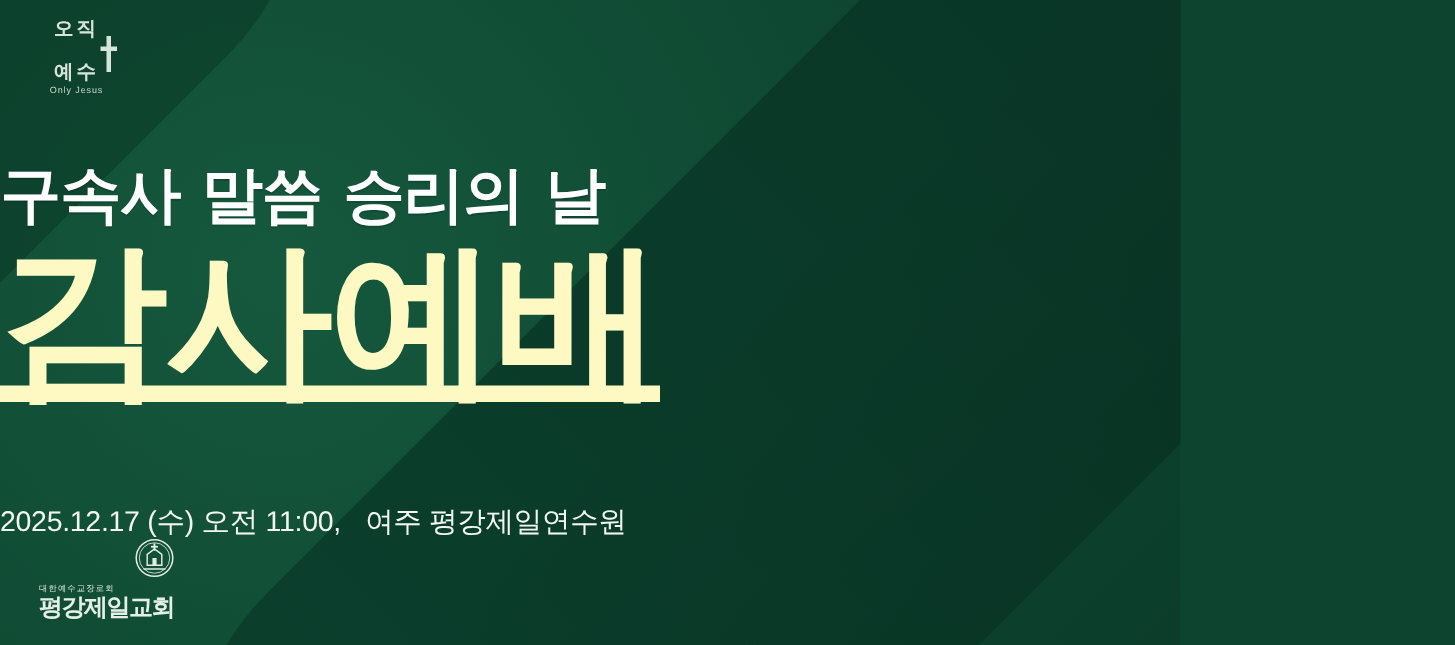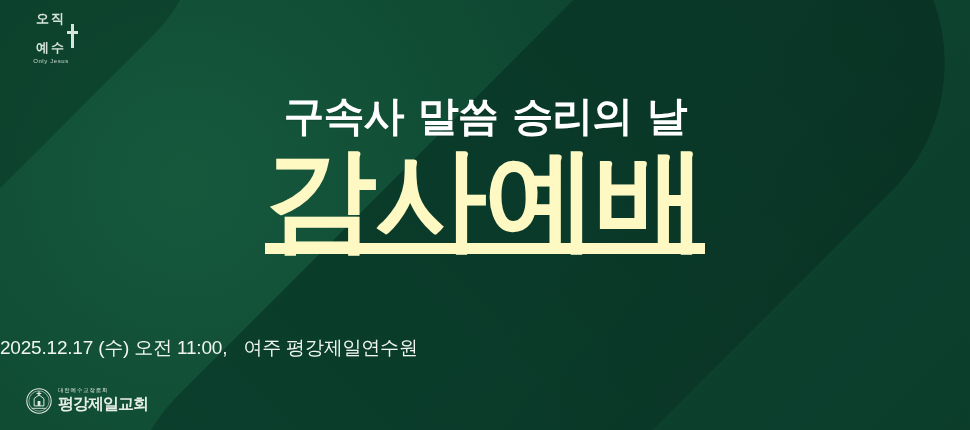--- a/index.html
+++ b/index.html
@@ -7,21 +7,21 @@
     margin: 0;
     padding: 0;
     background: #0d4430;
   }
   body {
     font-family: "Liberation Sans", "DejaVu Sans", sans-serif;
   }
 
   .banner {
     position: relative;
-    width: 970px;
+    width: 787px;
     height: 430px;
     overflow: hidden;
     background: #0d4430;
     user-select: none;
   }
 
   
   .bg-layer {
     position: absolute;
     inset: 0;
@@ -128,22 +128,21 @@
     letter-spacing: .6px;
     font-weight: 400;
     opacity: .9;
   }
 
   
   .headline-stack {
     position: absolute;
     left: 0;
     right: 0;
-    top: 96px;
-    text-align: center;
+    top: 110px;
     line-height: 1;
   }
 
   .eyebrow {
     display: block;
     color: #ffffff;
     font-size: 41px;
     font-weight: 700;
     letter-spacing: -1px;
     word-spacing: 4px;
@@ -176,23 +175,24 @@
     display: inline-block;
     width: 6px;
   }
 
   
   .church-logo {
     position: absolute;
     left: 26px;
     bottom: 16px;
     display: flex;
-    align-items: flex-start;
+    align-items: flex-end;
     gap: 6px;
     opacity: .95;
+    flex-direction: column;
   }
   .church-emblem {
     width: 26px;
     height: 26px;
     flex: none;
   }
   .church-text {
     display: flex;
     flex-direction: column;
     justify-content: center;

